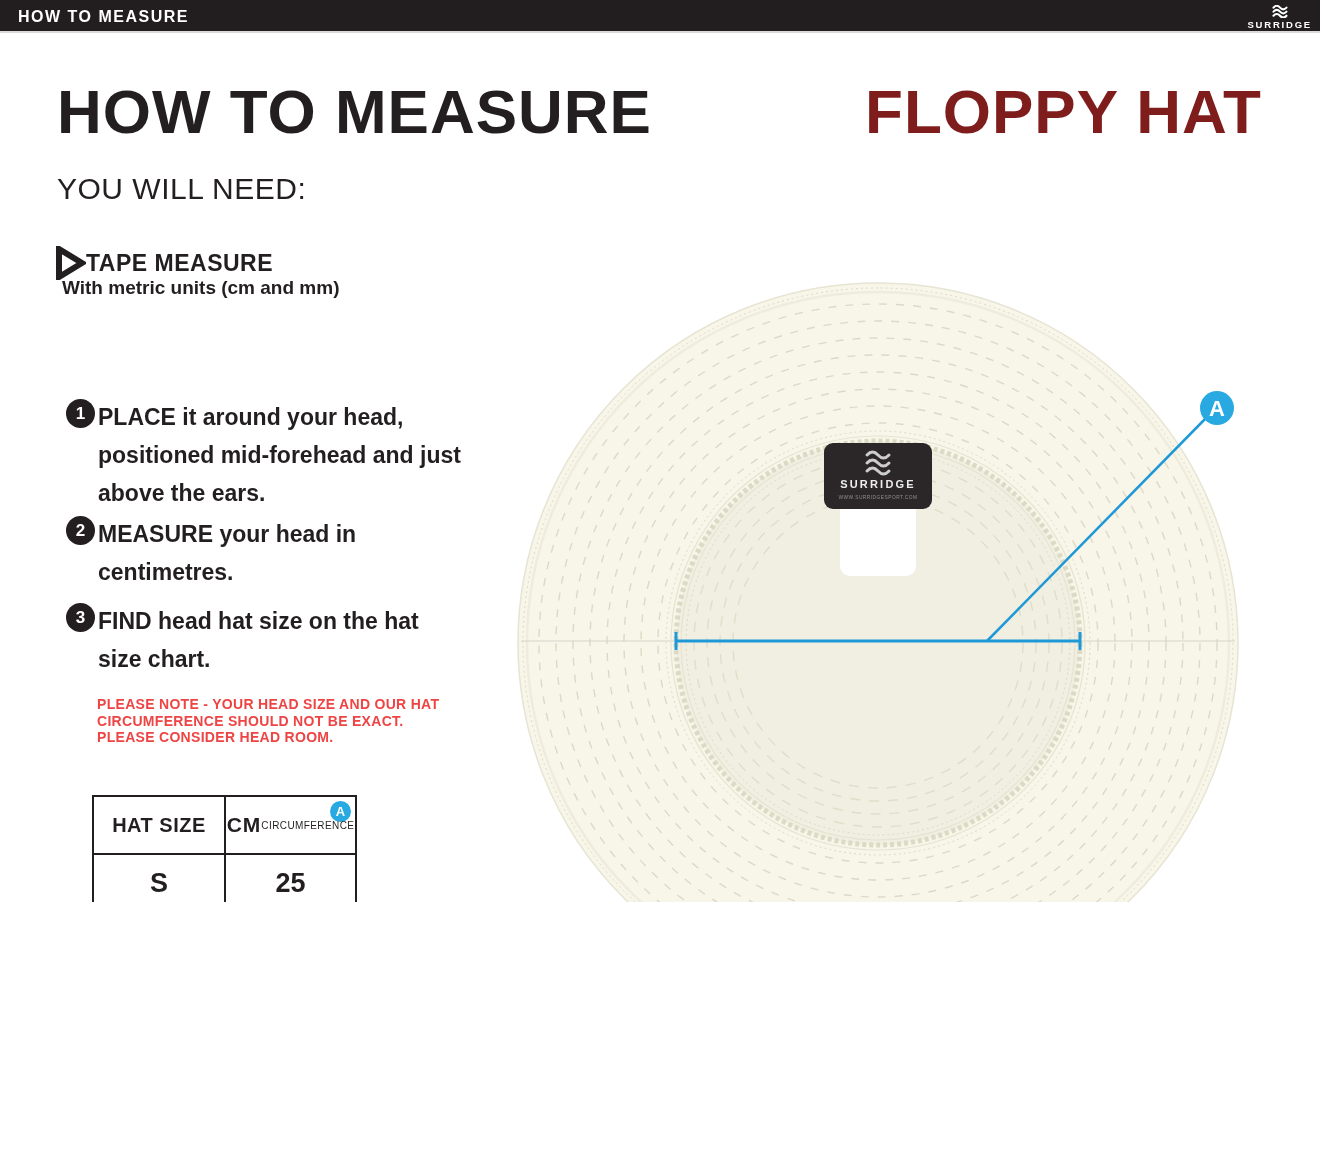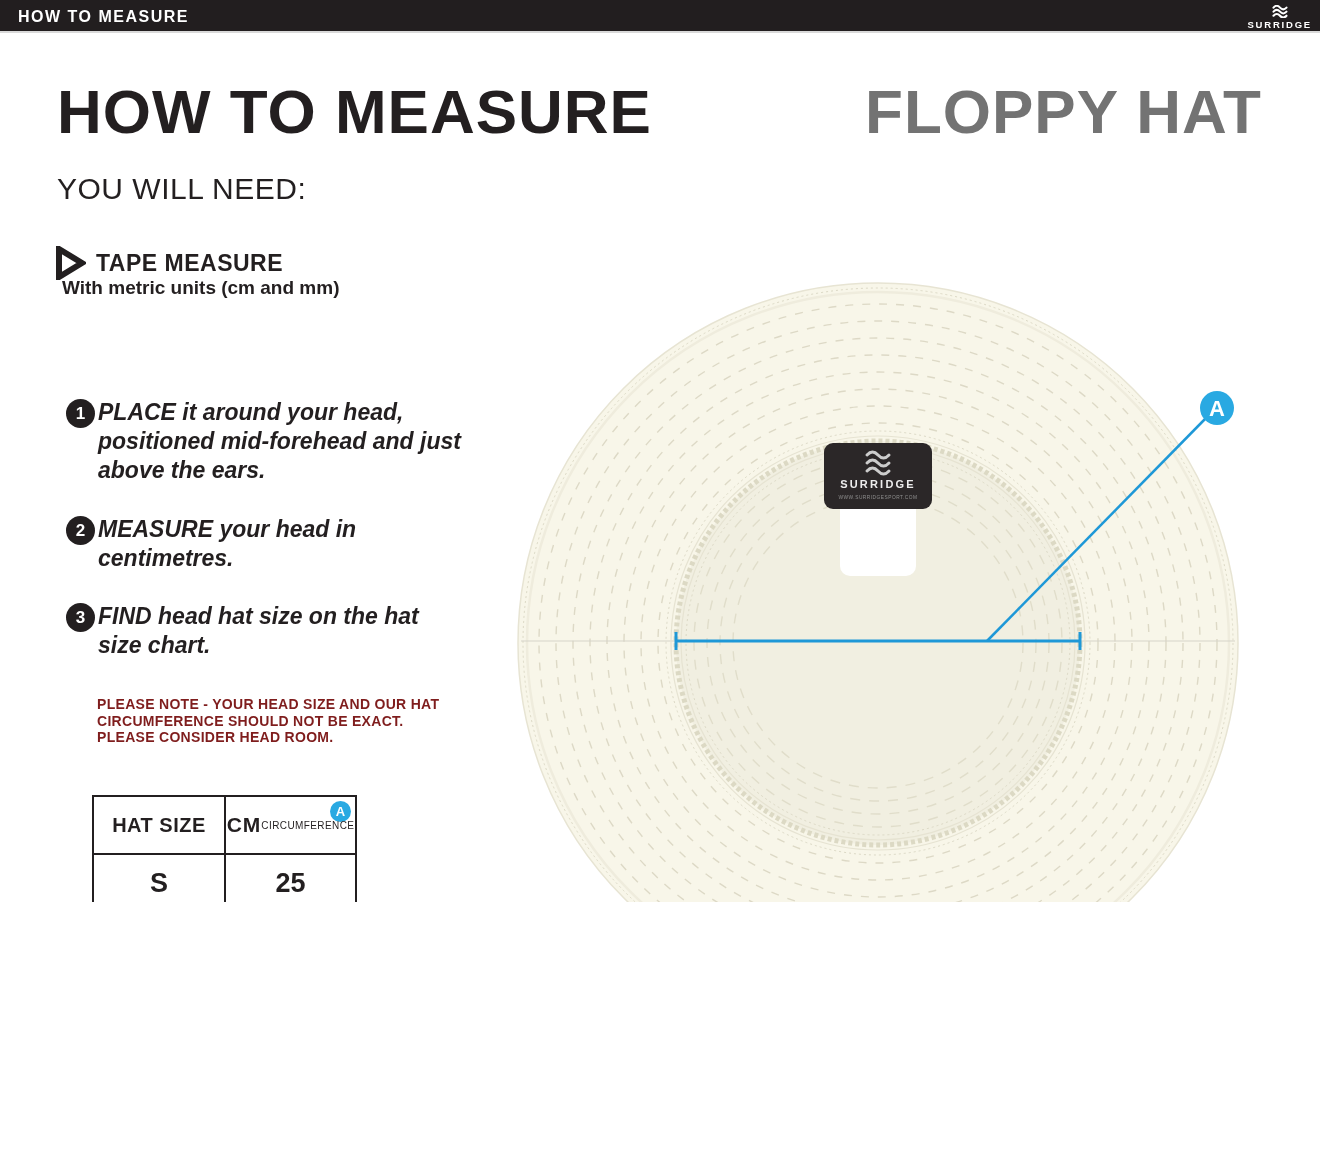--- a/index.html
+++ b/index.html
@@ -13,40 +13,40 @@
   .topbar-title { position:absolute; left:18px; top:0; line-height:33px;
                   color:#ffffff; font-size:16px; font-weight:800; letter-spacing:1.5px; }
   .topbar-logo { position:absolute; right:8px; top:1px; height:32px;
                  display:flex; flex-direction:column; align-items:center; justify-content:center; }
   .topbar-logo .brand-text { color:#ffffff; font-size:9.5px; font-weight:800; letter-spacing:1.8px; margin-top:1px; }
 
   
   .main-title { position:absolute; left:57px; top:76px; font-size:62px; font-weight:800;
                 letter-spacing:1px; color:#231f20; }
   .product-title { position:absolute; right:58px; top:76px; font-size:62px; font-weight:800;
-                   letter-spacing:1px; color:#737373; }
+                   letter-spacing:1px; color:#7f1d1d; }
   .you-will-need { position:absolute; left:57px; top:172px; font-size:30px; font-weight:400;
                    letter-spacing:0.5px; }
 
   
   .tool-row { position:absolute; left:55px; top:246px; display:flex; align-items:center; }
-  .tool-label { font-size:23px; font-weight:800; letter-spacing:0.5px; margin-left:10px; }
+  .tool-label { font-size:23px; font-weight:800; letter-spacing:0.5px; }
   .tool-detail { position:absolute; left:62px; top:277px; font-size:19px; font-weight:700; }
 
   
   .step { position:absolute; left:66px; display:flex; }
   .step-1 { top:398px; } .step-2 { top:515px; } .step-3 { top:602px; }
   .step-badge { flex:0 0 auto; width:29px; height:29px; border-radius:50%; background:#231f20;
                 color:#ffffff; font-size:17px; font-weight:800; text-align:center; line-height:29px;
                 margin-right:3px; margin-top:1px; }
-  .step-text { width:368px; font-size:23px; font-weight:800; line-height:29px; color:#231f20;font-style:italic; }
+  .step-text { width:368px; font-size:23px; font-weight:800; line-height:38px; color:#231f20; }
 
   
   .note { position:absolute; left:97px; top:696px; width:352px; font-size:14px; font-weight:800;
-          line-height:16.5px; letter-spacing:0.3px; color:#7f1d1d; }
+          line-height:16.5px; letter-spacing:0.3px; color:#ef4444; }
 
   
   .size-table { position:absolute; left:92px; top:795px; border-collapse:collapse; }
   .size-table th, .size-table td { border:2px solid #231f20; text-align:center; vertical-align:middle;
                                    background:#ffffff; }
   .size-table .col-size { width:132px;margin-top:36px; }
   .size-table .col-cm   { width:131px; }
   .size-table th { height:58px; }
   .size-table td { height:59px; font-size:27px; font-weight:800; }
   .th-size { font-size:20px; font-weight:800; letter-spacing:0.5px; }

